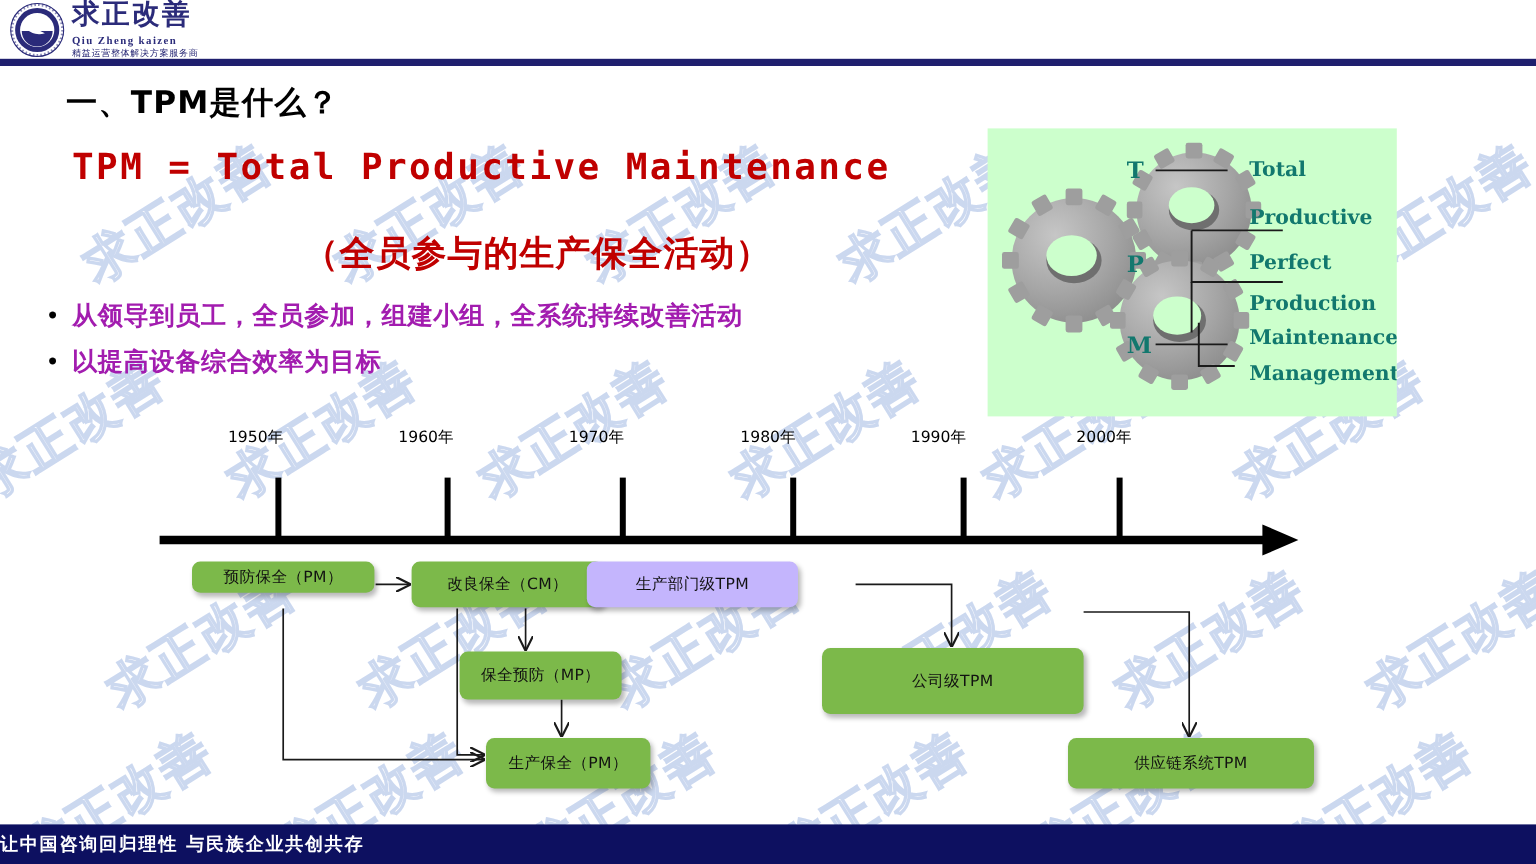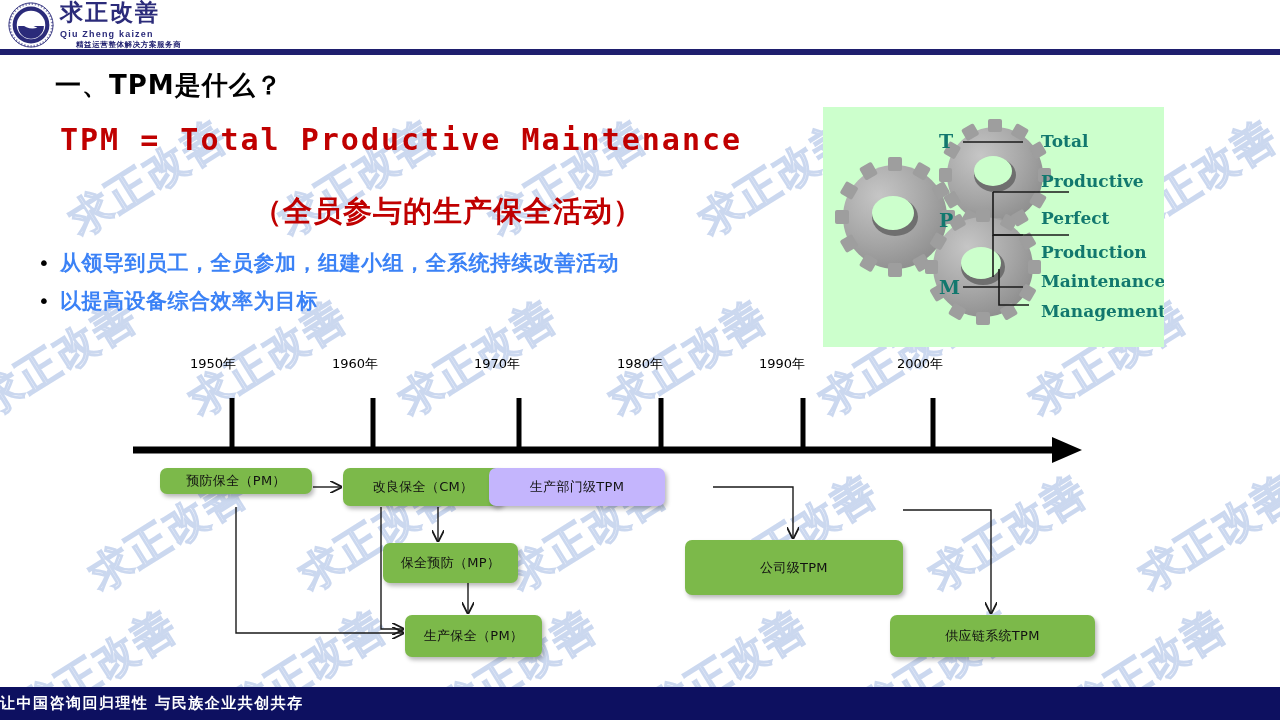--- a/index.html
+++ b/index.html
@@ -26,22 +26,22 @@
     letter-spacing:2px;
     opacity:.95;
   }
 
   
   #header{position:absolute;left:0;top:0;width:1280px;height:50px;z-index:6;background:#fff;}
   #logo-wrap{position:absolute;left:8px;top:0;height:50px;display:flex;align-items:center;gap:6px;}
   #logo-mark{width:46px;height:46px;flex:0 0 46px;}
   #logo-text{display:flex;flex-direction:column;justify-content:center;line-height:1;}
   #logo-cn{font-family:"DejaVu Sans",sans-serif;font-size:23px;font-weight:700;color:#2b2b7a;letter-spacing:2px;}
-  #logo-py{font-family:Liberation Sans, sans-serif;font-size:9px;font-weight:700;color:#2b2b7a;letter-spacing:1.2px;margin-top:6px;}
-  #logo-slogan{font-family:"DejaVu Sans",sans-serif;font-size:7.5px;font-weight:700;color:#1d1d6e;letter-spacing:.6px;margin-top:2px;margin-left:16px;}
+  #logo-py{font-family:Liberation Serif, serif;font-size:9px;font-weight:700;color:#2b2b7a;letter-spacing:1.2px;margin-top:6px;}
+  #logo-slogan{font-family:"DejaVu Sans",sans-serif;font-size:7.5px;font-weight:400;color:#1d1d6e;letter-spacing:.6px;margin-top:2px;}
   #header-rule{position:absolute;left:0;top:49px;width:1280px;height:6px;background:#1f1f6e;z-index:6;}
 
   
   #section-title{
     position:absolute;left:55px;top:68px;z-index:5;
     font-family:"DejaVu Sans",sans-serif;
     font-size:26px;font-weight:700;color:#000;letter-spacing:1px;
   }
   #formula{
     position:absolute;left:60px;top:122px;z-index:5;
@@ -56,21 +56,21 @@
 
   
   #bullets{position:absolute;left:38px;top:248px;z-index:5;width:790px;}
   .bullet{display:flex;align-items:flex-start;margin-bottom:8px;}
   .bullet-dot{
     width:22px;flex:0 0 22px;text-align:left;
     font-family:"DejaVu Sans",sans-serif;font-size:20px;line-height:30px;color:#000;
   }
   .bullet-text{
     font-family:"DejaVu Sans",sans-serif;
-    font-size:21px;font-weight:700;color:#3b82f6;line-height:30px;letter-spacing:.5px;
+    font-size:21px;font-weight:700;color:#a21caf;line-height:30px;letter-spacing:.5px;
   }
 
   
   #gear-figure{
     position:absolute;left:823px;top:107px;width:341px;height:240px;
     background:#ccffcc;z-index:4;overflow:hidden;
   }
   #gear-svg{position:absolute;left:0;top:0;}
 
   

